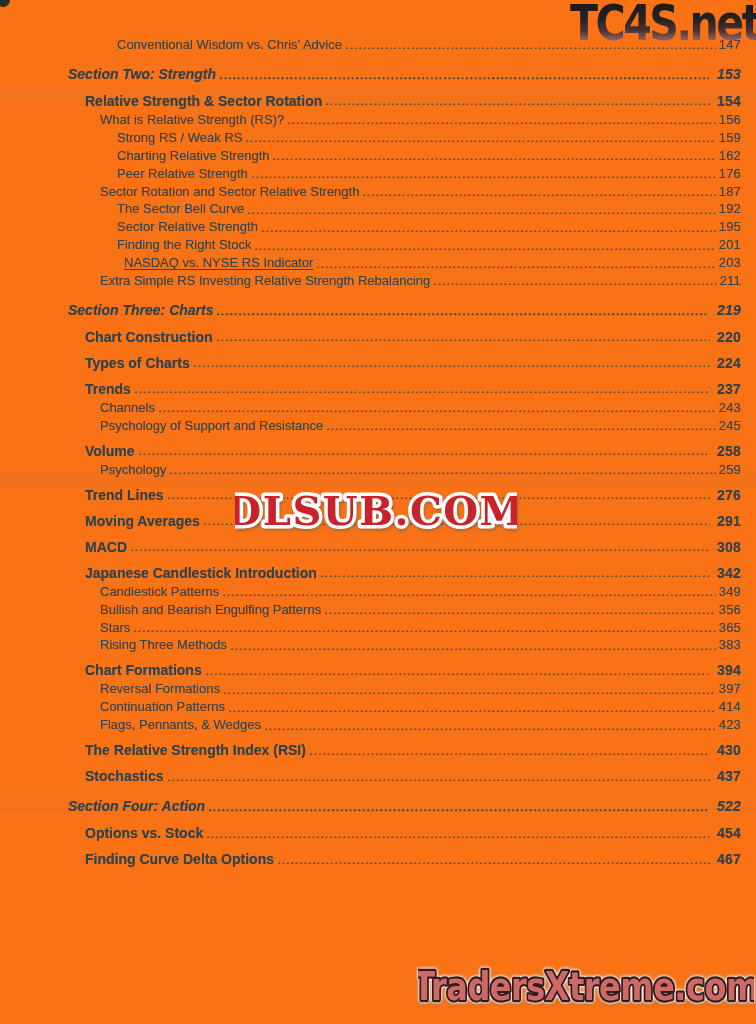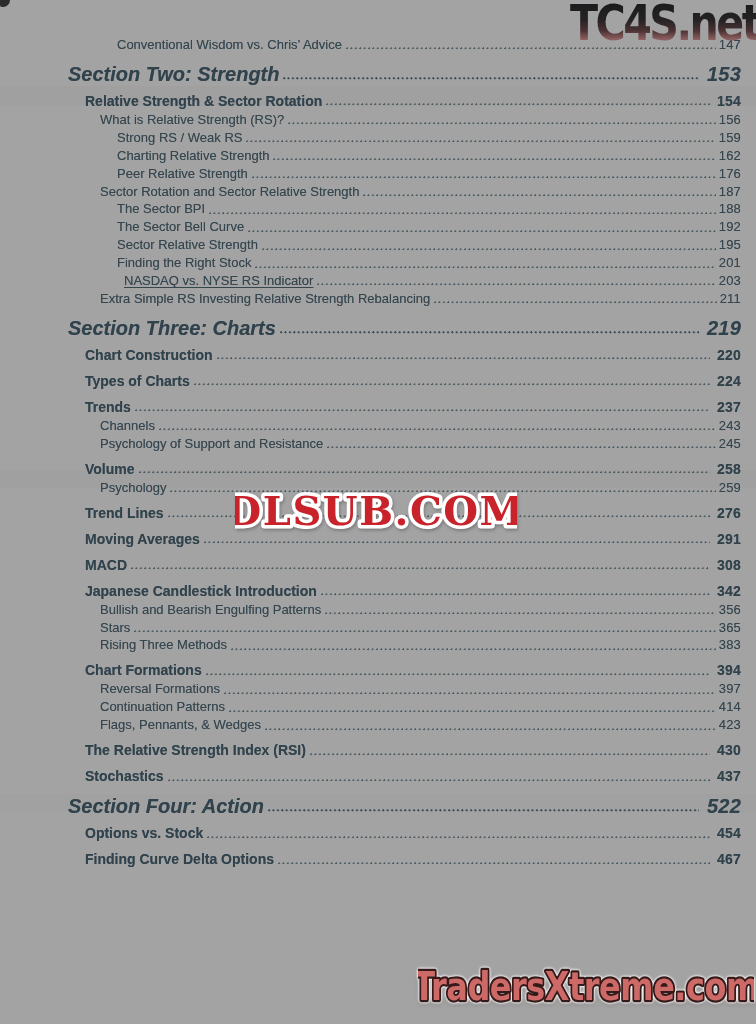--- a/index.html
+++ b/index.html
@@ -1,39 +1,39 @@
 <!DOCTYPE html>
 <html><head>
 <meta charset="utf-8">
 <style>
   html,body{margin:0;padding:0;background:#e8e8e8;}
   .page{
     position:relative;
     width:756px;height:1024px;
-    background:#a3a3a3;
+    background:#f97316;
     overflow:hidden;
     font-family:"Liberation Sans", sans-serif;
     color:#35464f;
   }
   
   .streak{position:absolute;left:0;right:0;pointer-events:none;}
   .streak.s1{top:86px;height:20px;background:rgba(110,110,110,.05);}
   .streak.s2{top:470px;height:18px;background:rgba(110,110,110,.04);}
   .streak.s3{top:794px;height:18px;background:rgba(110,110,110,.035);}
   .speck{position:absolute;top:0;left:0;width:10px;height:7px;background:#2c2c2c;border-radius:0 0 7px 2px;}
 
   .toc{position:absolute;top:36px;left:0;right:15px;}
   .row{display:flex;align-items:baseline;line-height:17.9px;font-size:13px;
        text-shadow:0 0 .4px rgba(53,70,79,.55);}
   .row .label{white-space:nowrap;flex:none;}
   .row .num{flex:none;letter-spacing:.2px;}
   .row.h3{margin-left:117px;}
   .row.h2{margin-left:100px;}
   .row.h1{margin-left:85px;font-weight:bold;font-size:14px;line-height:19px;margin-top:7px;color:#30424c;align-items:center;}
-  .row.section{margin-left:68px;font-weight:bold;font-style:italic;font-size:20px;line-height:21px;margin-top:10px;color:#30424c;}
+  .row.section{margin-left:68px;font-weight:bold;font-style:italic;font-size:14px;line-height:21px;margin-top:10px;color:#30424c;}
   .row.underline .label{text-decoration:underline;text-decoration-thickness:1px;text-underline-offset:2px;margin-left:24px;}
 
   .leader{
     flex:1 1 auto;align-self:flex-end;height:3px;
     margin:0 3px 3.5px 4px;
     background-image:radial-gradient(circle at 1.1px 1.4px, rgba(53,70,79,.8) .9px, rgba(0,0,0,0) 1.15px);
     background-size:4.4px 3px;background-repeat:repeat-x;background-position:left bottom;
   }
   .row.h1 .leader{margin-right:7px;margin-bottom:4.5px;}
   .row.section .leader{margin-right:8px;margin-bottom:5px;
@@ -98,25 +98,20 @@
       <span class="label">Peer Relative Strength</span>
       <span class="leader"></span>
       <span class="num">176</span>
     </div>
       <div class="row h2">
       <span class="label">Sector Rotation and Sector Relative Strength</span>
       <span class="leader"></span>
       <span class="num">187</span>
     </div>
       <div class="row h3">
-      <span class="label">The Sector BPI</span>
-      <span class="leader"></span>
-      <span class="num">188</span>
-    </div>
-      <div class="row h3">
       <span class="label">The Sector Bell Curve</span>
       <span class="leader"></span>
       <span class="num">192</span>
     </div>
       <div class="row h3">
       <span class="label">Sector Relative Strength</span>
       <span class="leader"></span>
       <span class="num">195</span>
     </div>
       <div class="row h3">
@@ -186,20 +181,25 @@
     </div>
       <div class="row h1">
       <span class="label">MACD</span>
       <span class="leader"></span>
       <span class="num">308</span>
     </div>
       <div class="row h1">
       <span class="label">Japanese Candlestick Introduction</span>
       <span class="leader"></span>
       <span class="num">342</span>
+    </div>
+      <div class="row h2">
+      <span class="label">Candlestick Patterns</span>
+      <span class="leader"></span>
+      <span class="num">349</span>
     </div>
       <div class="row h2">
       <span class="label">Bullish and Bearish Engulfing Patterns</span>
       <span class="leader"></span>
       <span class="num">356</span>
     </div>
       <div class="row h2">
       <span class="label">Stars</span>
       <span class="leader"></span>
       <span class="num">365</span>

